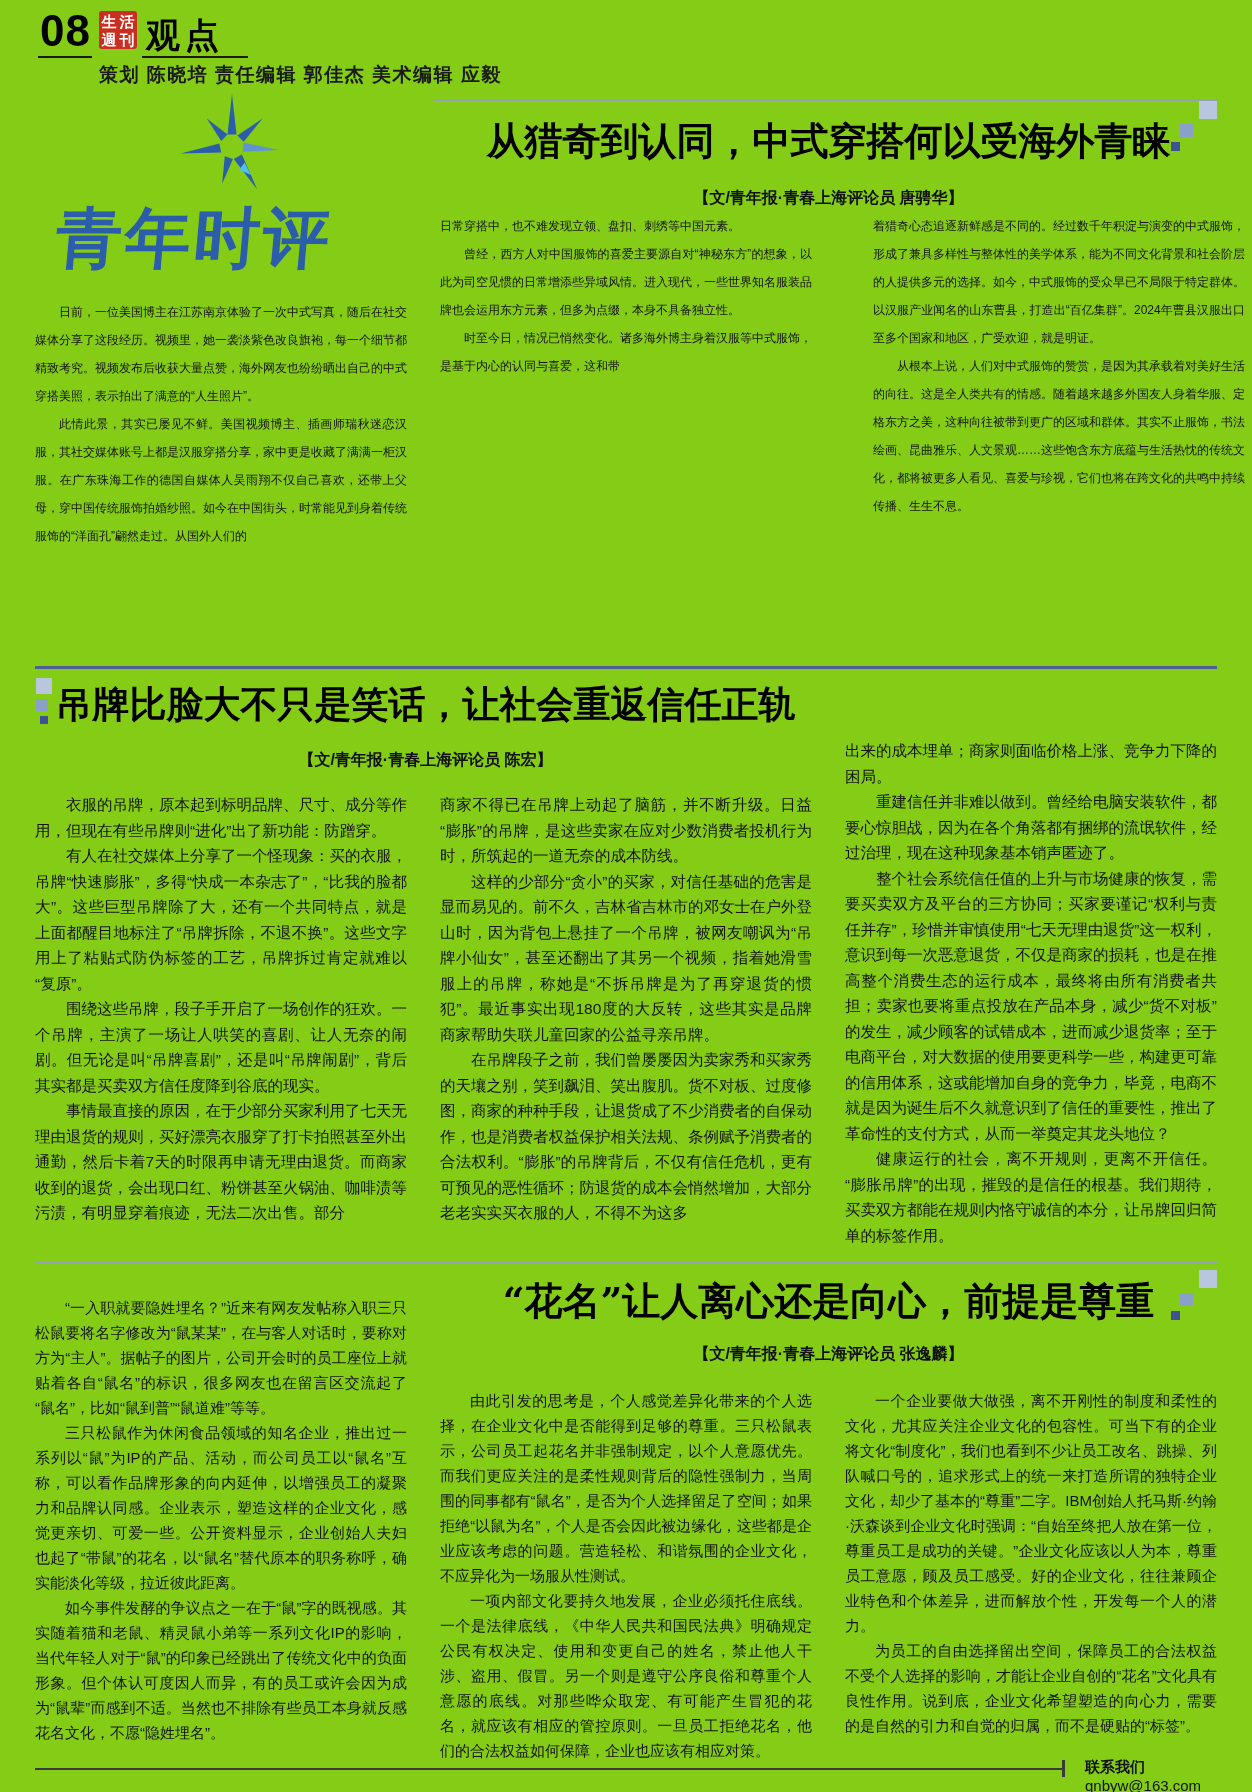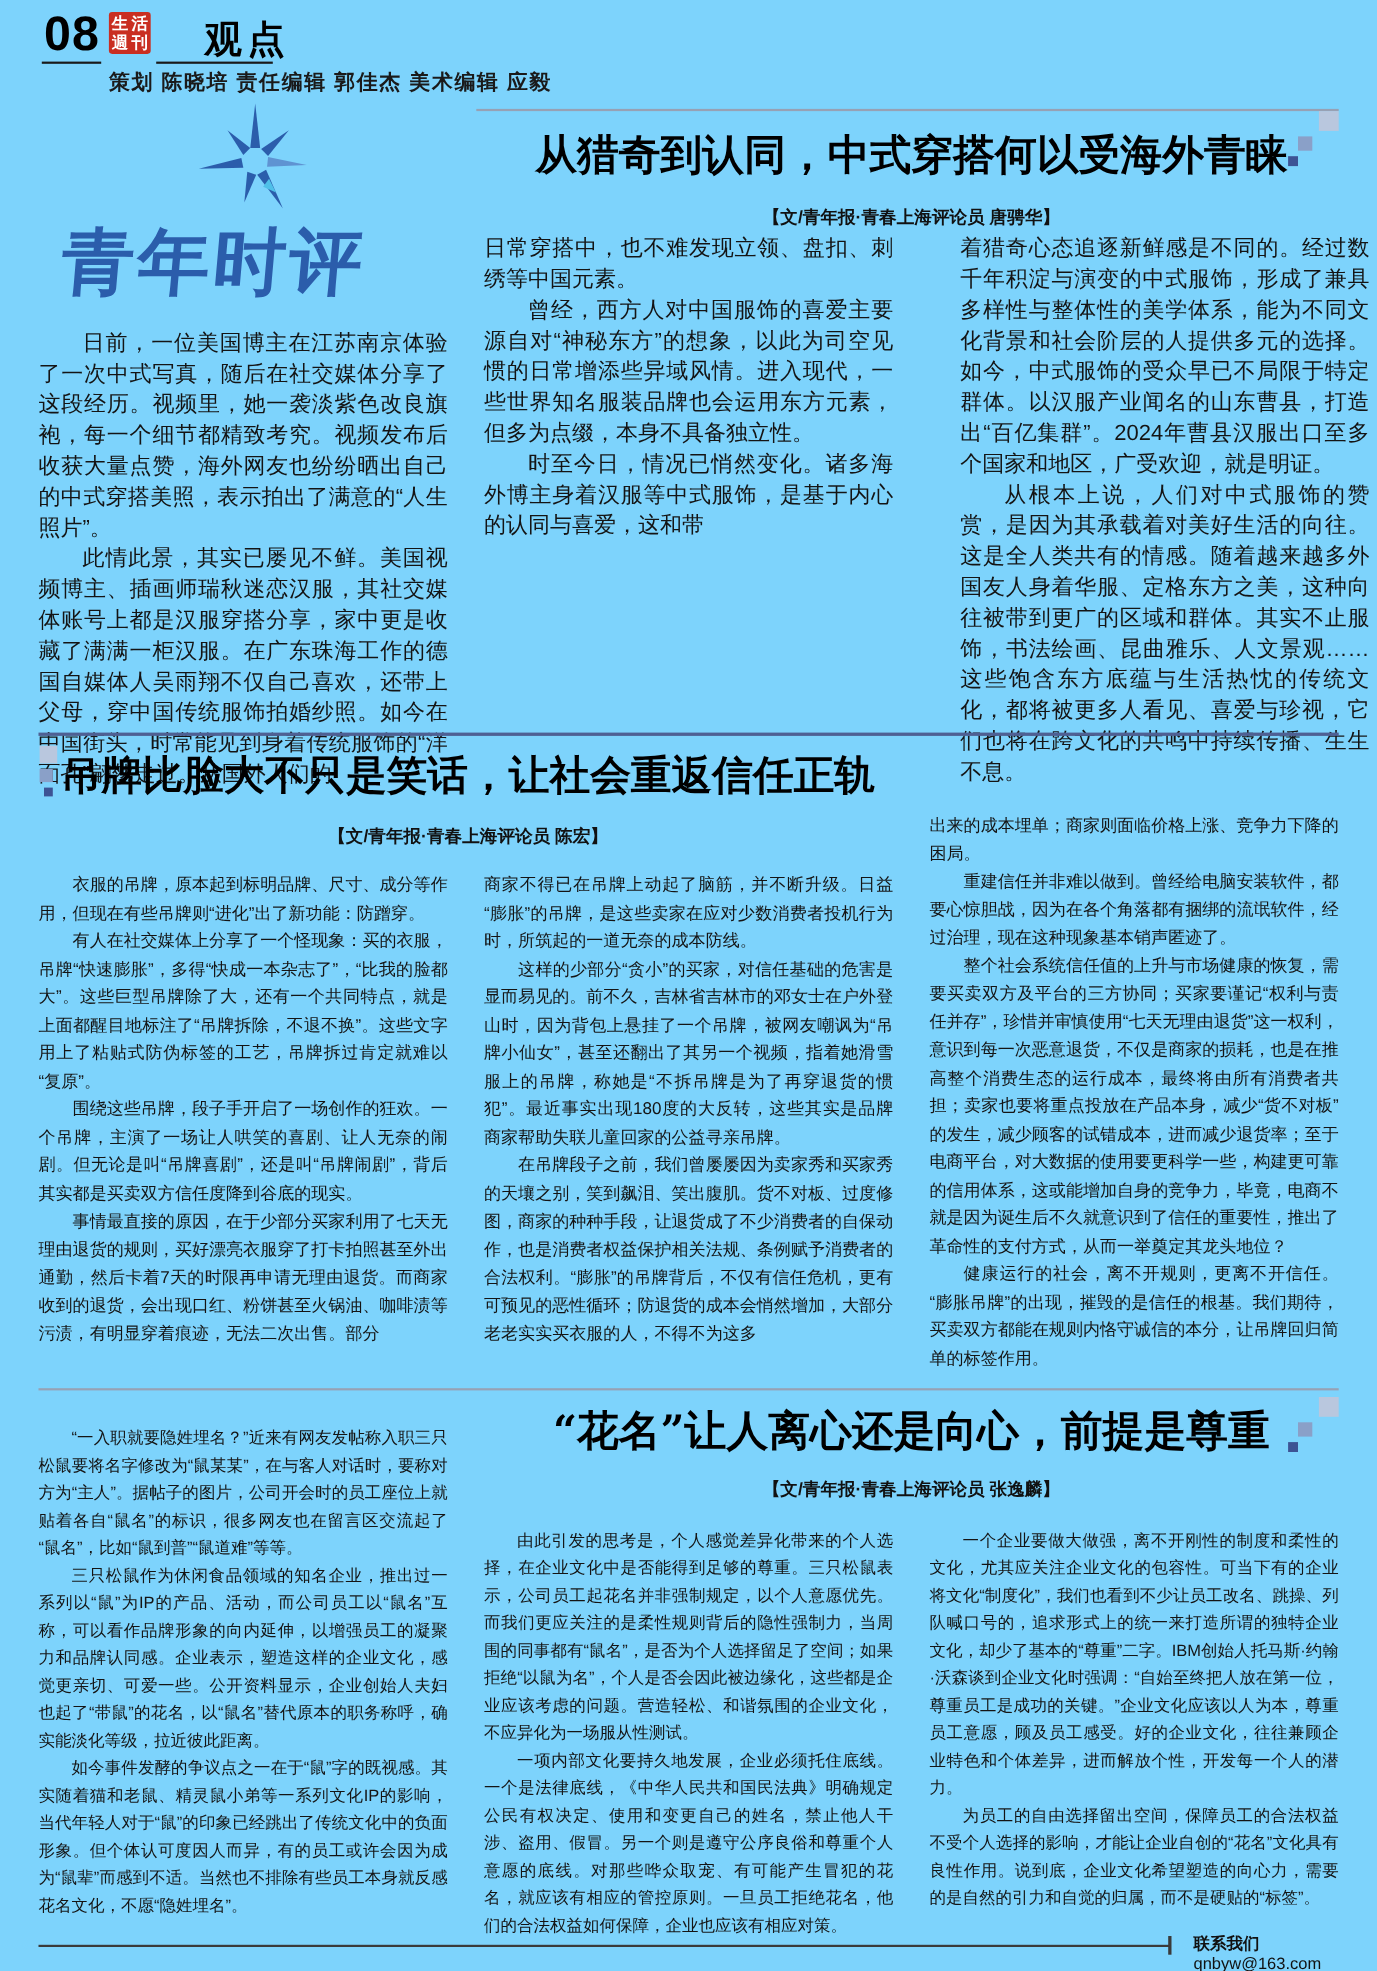--- a/index.html
+++ b/index.html
@@ -1,26 +1,26 @@
 <!DOCTYPE html>
 <html lang="zh"><head>
 <meta charset="utf-8">
 <style>
   html,body{margin:0;padding:0;background:#fff;}
-  #page{position:relative;width:1252px;height:1792px;background:#7dd3fc;overflow:hidden;
+  #page{position:relative;width:1252px;height:1792px;background:#84cc16;overflow:hidden;
         font-family:"Liberation Sans",sans-serif;color:#111;}
 
   
   #page-num{position:absolute;left:40px;top:6px;font-size:44px;font-weight:700;letter-spacing:1px;color:#000;}
   #hdr-rule-left{position:absolute;left:38px;top:56px;width:54px;height:2px;background:#1a1a1a;}
   #hdr-rule-right{position:absolute;left:142px;top:56px;width:106px;height:2px;background:#1a1a1a;}
   #seal{position:absolute;left:99px;top:11px;width:38px;height:38px;background:#c92e21;border-radius:3px;
         display:grid;grid-template-columns:1fr 1fr;grid-template-rows:1fr 1fr;align-items:center;justify-items:center;
         color:#fff;font-size:15px;font-weight:700;line-height:1;padding:1px;box-sizing:border-box;}
-  #section-name{position:absolute;left:146px;top:13px;font-size:34px;font-weight:900;letter-spacing:5px;color:#000;margin-left:40px;}
+  #section-name{position:absolute;left:146px;top:13px;font-size:34px;font-weight:900;letter-spacing:5px;color:#000;}
   #credits{position:absolute;left:99px;top:62px;font-size:19px;font-weight:700;letter-spacing:1.5px;color:#1a1a1a;}
 
   
   #logo-star{position:absolute;left:178px;top:90px;}
   #logo-text{position:absolute;left:56px;top:194px;font-size:66px;font-weight:900;color:#2b5dab;
              letter-spacing:3px;transform:skewX(-5deg);font-family:"Liberation Sans",sans-serif;white-space:nowrap;}
 
   
   .headline{position:absolute;font-family:"DejaVu Serif","Liberation Serif",serif;font-weight:700;color:#000;
             text-align:center;white-space:nowrap;}
@@ -28,21 +28,21 @@
   .rule{position:absolute;}
   .sq{position:absolute;}
   .col{position:absolute;width:372px;text-align:justify;color:#141414;}
   .para{margin:0;text-indent:2em;}
   .para.cont{text-indent:0;}
 
   
   #a1-rule{left:433px;top:99px;width:784px;height:2px;background:#97a1b4;}
   #a1-title{left:440px;top:116px;width:777px;font-size:38px;text-align:center;}
   #a1-byline{left:440px;top:188px;width:777px;}
-  .a1c{font-size:20px;line-height:28px;}
+  .a1c{font-size:12px;line-height:28px;}
   #a1-col1{left:35px;top:298px;}
   #a1-col2{left:440px;top:212px;}
   #a1-col3{left:845px;top:212px;margin-left:28px;}
 
   
   #a2-rule{left:35px;top:666px;width:1182px;height:3px;background:#4e6093;}
   #a2-title{left:35px;top:680px;width:781px;font-size:37px;}
   #a2-byline{left:35px;top:750px;width:781px;}
   .a2c{font-size:15.5px;line-height:25.5px;}
   #a2-col1{left:35px;top:792px;}

